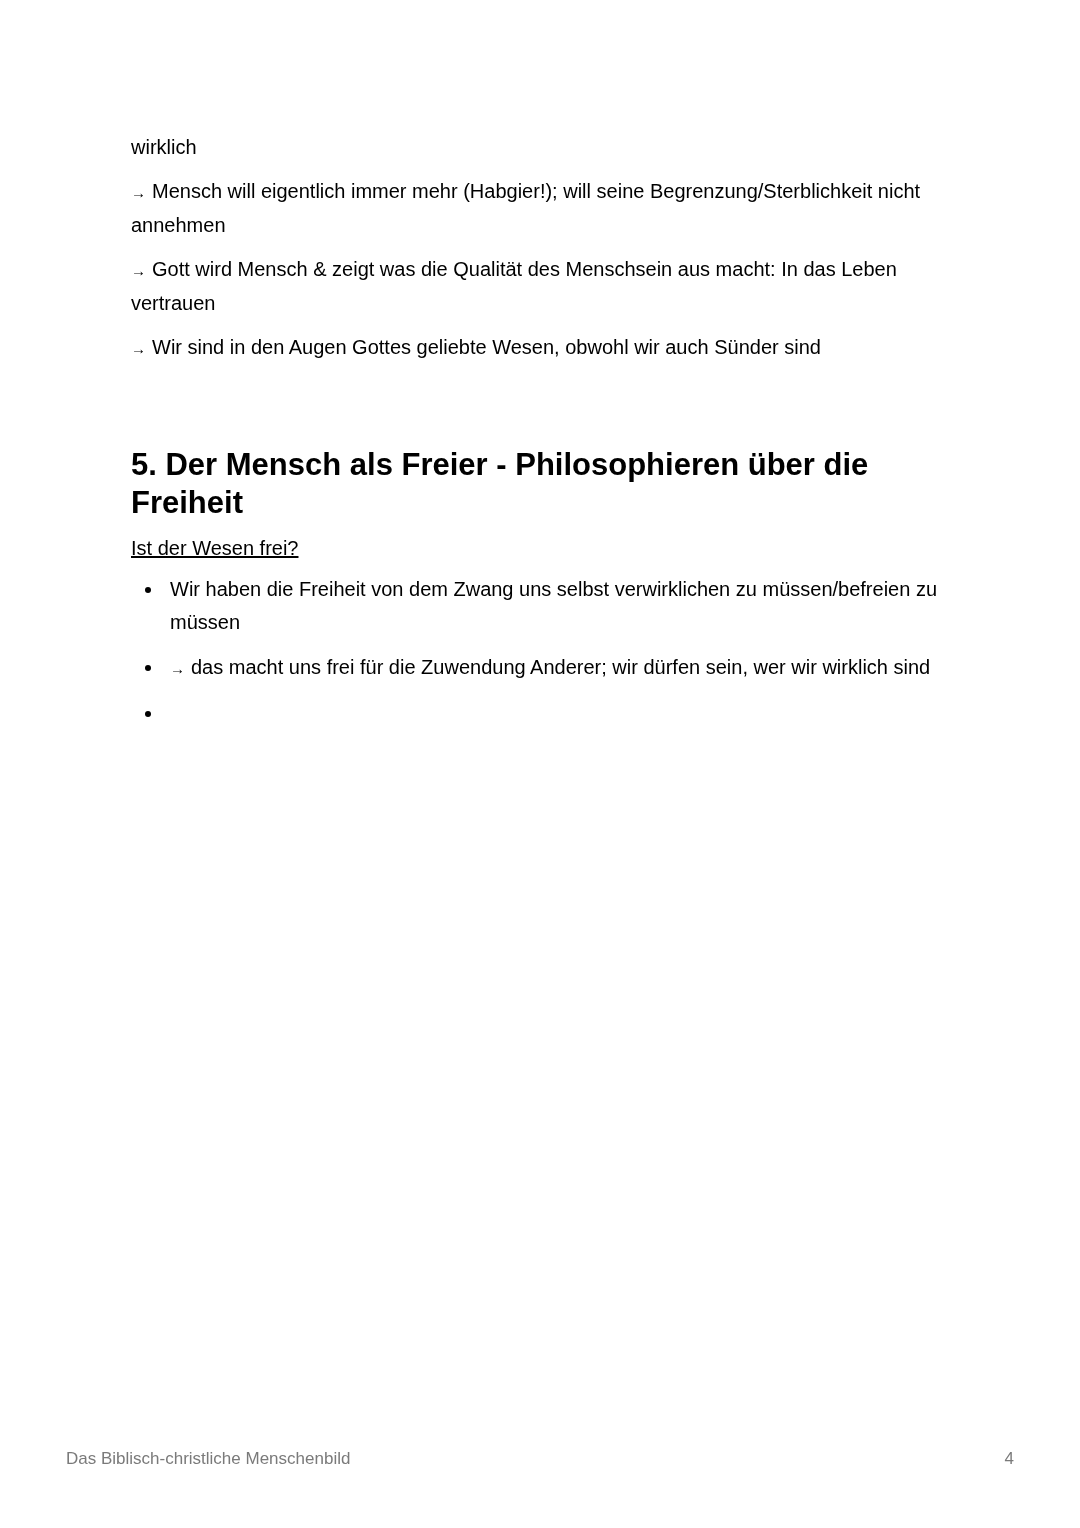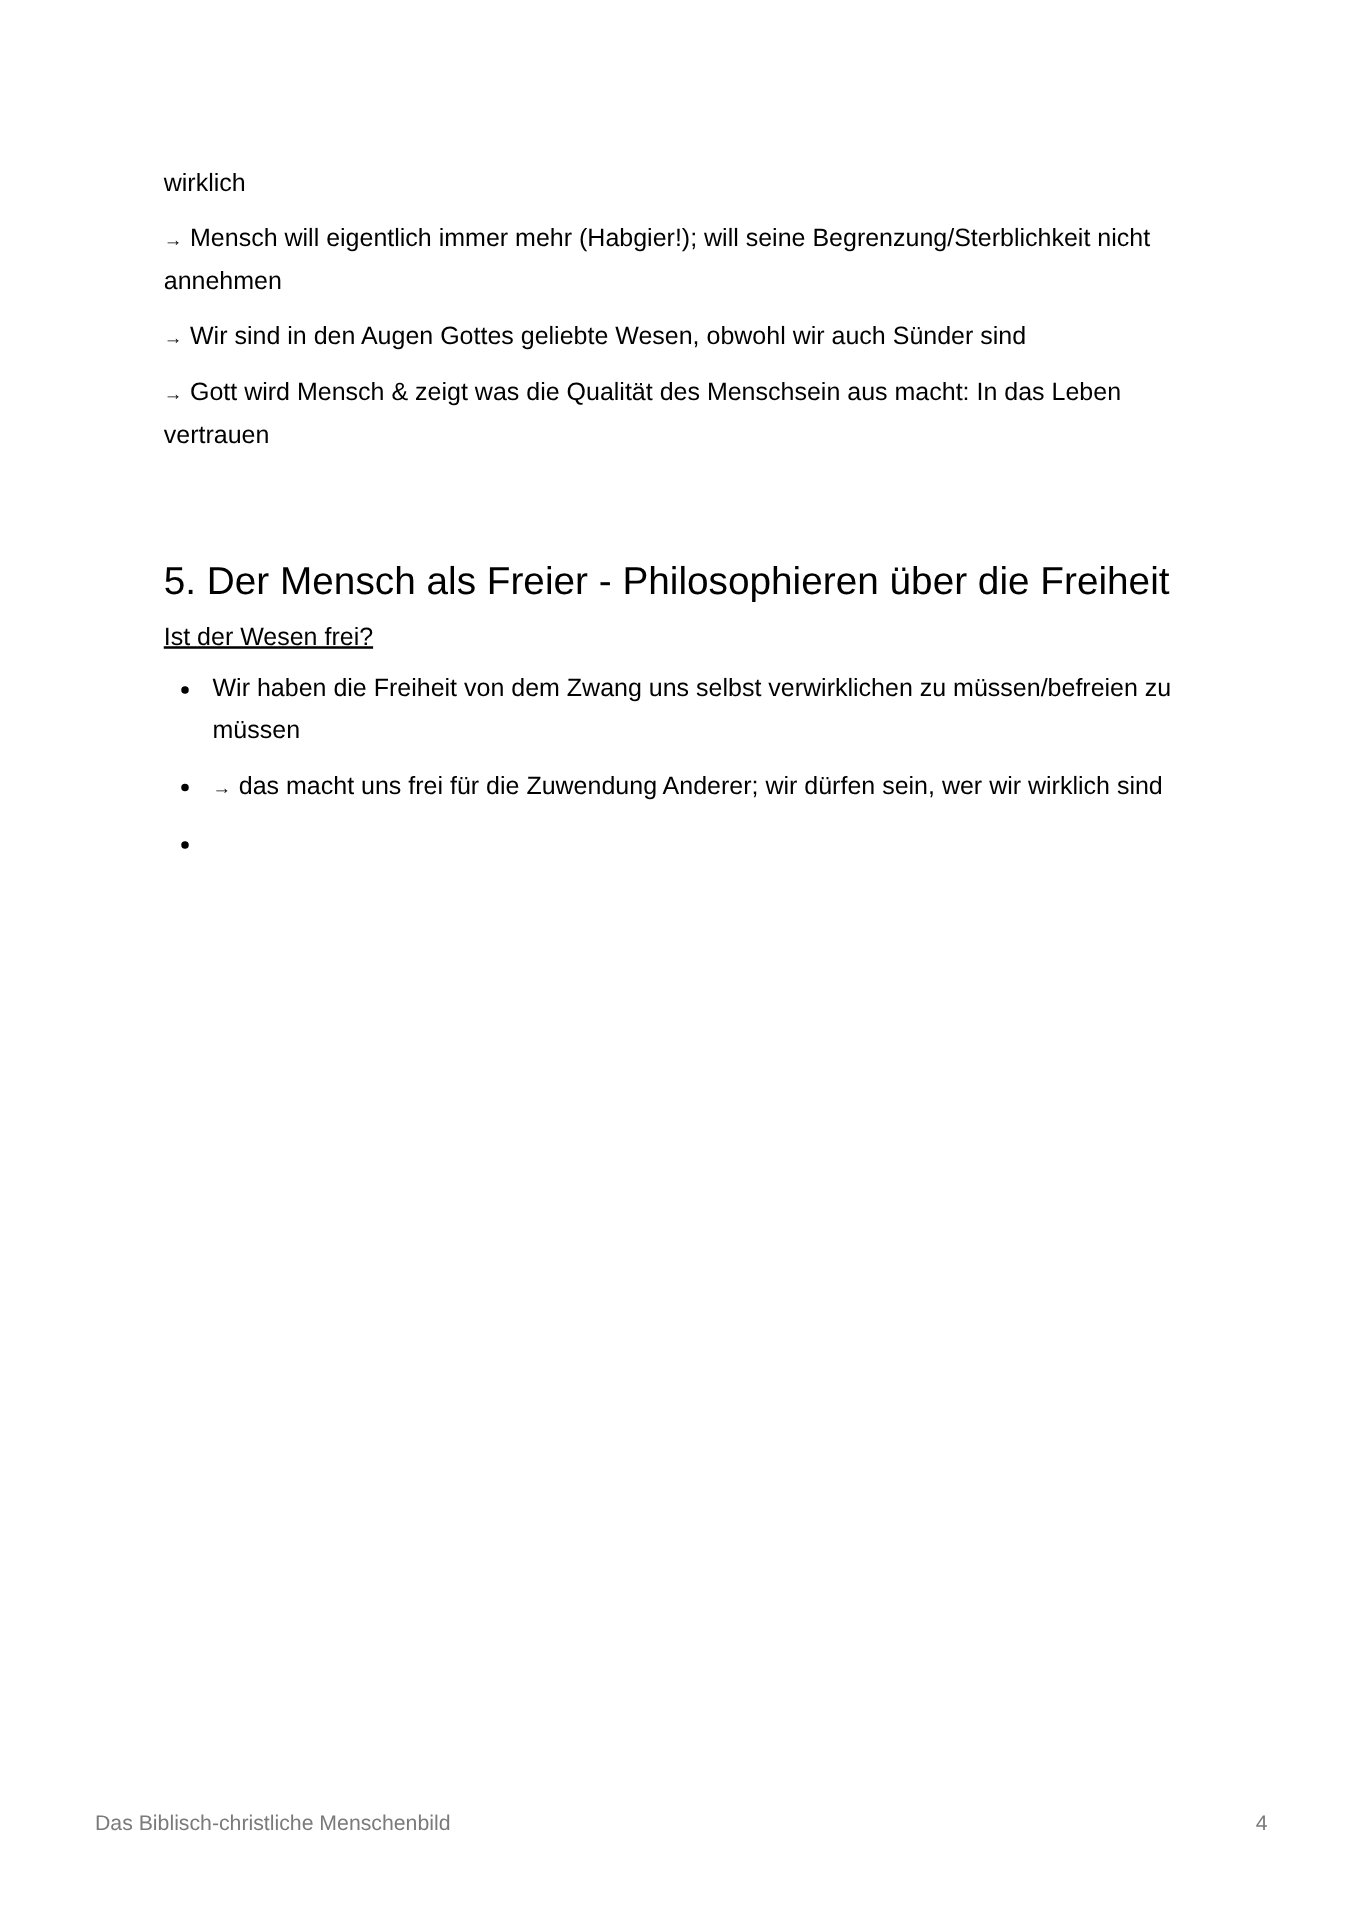--- a/index.html
+++ b/index.html
@@ -6,59 +6,59 @@
     body {
       width: 1080px; height: 1528px; position: relative; overflow: hidden;
       font-family: "Liberation Sans", sans-serif; color: #000000;
     }
     .content { position: absolute; left: 131px; top: 131px; width: 820px; }
     .para {
       font-size: 20px; line-height: 33px; margin: 0 0 11px 0;
     }
     .para .arrow { font-size: 15px; margin-right: 6px; }
     h2 {
-      font-size: 31px; font-weight: normal; line-height: 38px;
+      font-size: 31px; font-weight: bold; line-height: 38px;
       margin: 81px 0 10px 0;
     }
     .subtitle {
       font-size: 20px; line-height: 33px; text-decoration: underline;
       margin: 0 0 8px 0;
     }
     ul { list-style: none; margin: 0; padding: 0; }
     li {
       position: relative; padding-left: 39px; font-size: 20px; line-height: 33px;
       margin-bottom: 12px;
     }
     li .bullet {
       position: absolute; left: 14px; top: 14px; width: 6px; height: 6px;
       border-radius: 50%; background: #000;
     }
     li .arrow { font-size: 15px; margin-right: 6px; }
     .footer-title {
-      position: absolute; left: 76px; top: 1449px; font-size: 17px; color: #7a7a7a;
+      position: absolute; left: 66px; top: 1449px; font-size: 17px; color: #7a7a7a;
     }
     .footer-page {
       position: absolute; right: 66px; top: 1449px; font-size: 17px; color: #7a7a7a;
     }
   </style>
 </head>
 <body>
 
 <div class="content">
   <p class="para">
     <span>wirklich</span>
   </p>
   <p class="para">
     <span class="arrow">→</span><span>Mensch will eigentlich immer mehr (Habgier!); will seine Begrenzung/Sterblichkeit nicht annehmen</span>
   </p>
   <p class="para">
-    <span class="arrow">→</span><span>Wir sind in den Augen Gottes geliebte Wesen, obwohl wir auch Sünder sind</span>
+    <span class="arrow">→</span><span>Gott wird Mensch &amp; zeigt was die Qualität des Menschsein aus macht: In das Leben vertrauen</span>
   </p>
   <p class="para">
-    <span class="arrow">→</span><span>Gott wird Mensch &amp; zeigt was die Qualität des Menschsein aus macht: In das Leben vertrauen</span>
+    <span class="arrow">→</span><span>Wir sind in den Augen Gottes geliebte Wesen, obwohl wir auch Sünder sind</span>
   </p>
 
   <h2>5. Der Mensch als Freier - Philosophieren über die Freiheit</h2>
   <p class="subtitle">Ist der Wesen frei?</p>
 
   <ul>
     <li>
       <span class="bullet"></span>
       <span>Wir haben die Freiheit von dem Zwang uns selbst verwirklichen zu müssen/befreien zu müssen</span>
     </li>

